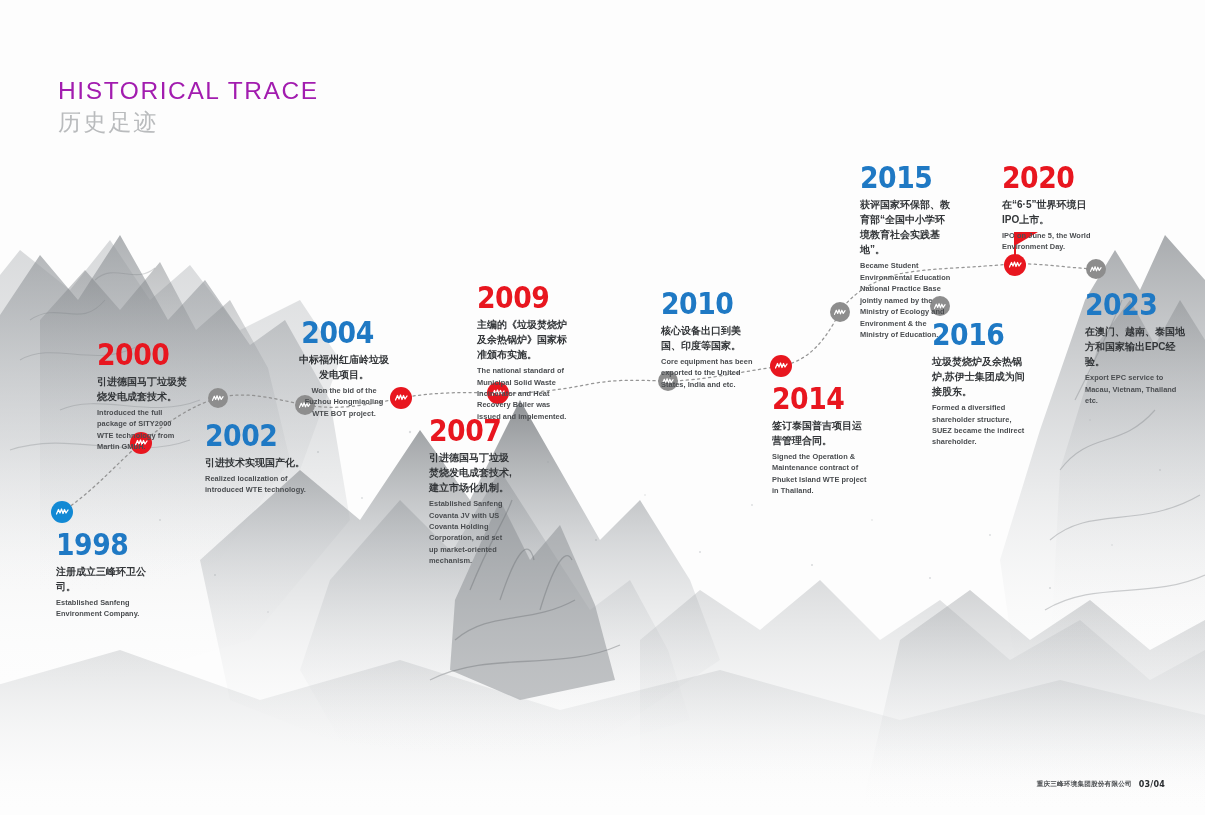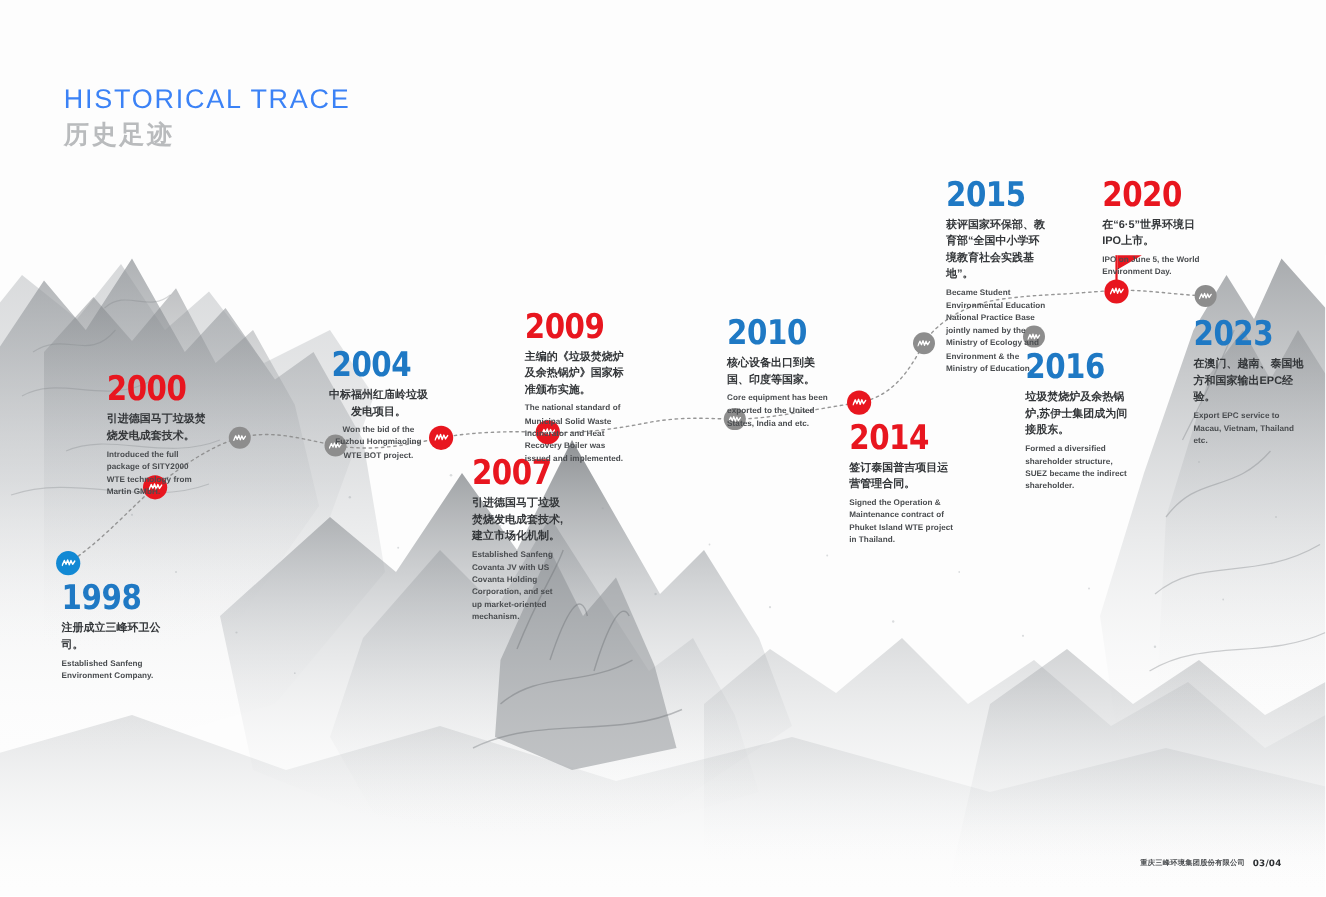--- a/index.html
+++ b/index.html
@@ -26,30 +26,30 @@
 
   
   #header {
     position: absolute;
     left: 58px; top: 76px;
     z-index: 20;
   }
   #header .en {
     font-size: 24.5px;
     letter-spacing: 1.6px;
-    color: #3b82f6;
+    color: #a21caf;
     font-weight: 400;
     line-height: 1.22;
     white-space: nowrap;
   }
   #header .cn {
     font-size: 23px;
     letter-spacing: 2.2px;
     color: #b9bbbd;
-    font-weight: 700;
+    font-weight: 400;
     line-height: 1.3;
     margin-top: 2px;
     white-space: nowrap;
   }
 
   
   #path-layer {
     position: absolute; inset: 0;
     width: 1205px; height: 815px;
     z-index: 10;
@@ -350,20 +350,25 @@
     <div class="cn">注册成立三峰环卫公司。</div>
     <div class="en">Established Sanfeng Environment Company.</div>
   </div>
 
   <div class="event red w92" style="left:97px; top:340px;">
     <div class="year">2000</div>
     <div class="cn">引进德国马丁垃圾焚烧发电成套技术。</div>
     <div class="en">Introduced the full package of SITY2000 WTE technology from Martin GMbH.</div>
   </div>
 
+  <div class="event blue w106" style="left:205px; top:421px;">
+    <div class="year">2002</div>
+    <div class="cn">引进技术实现国产化。</div>
+    <div class="en">Realized localization of introduced WTE technology.</div>
+  </div>
 
   <div class="event blue w92" style="left:298px; top:318px;text-align:center;">
     <div class="year">2004</div>
     <div class="cn">中标福州红庙岭垃圾发电项目。</div>
     <div class="en">Won the bid of the Fuzhou Hongmiaoling WTE BOT project.</div>
   </div>
 
   <div class="event red w84" style="left:392px; top:416px;">
     <div class="year">2007</div>
     <div class="cn">引进德国马丁垃圾焚烧发电成套技术,建立市场化机制。</div>

